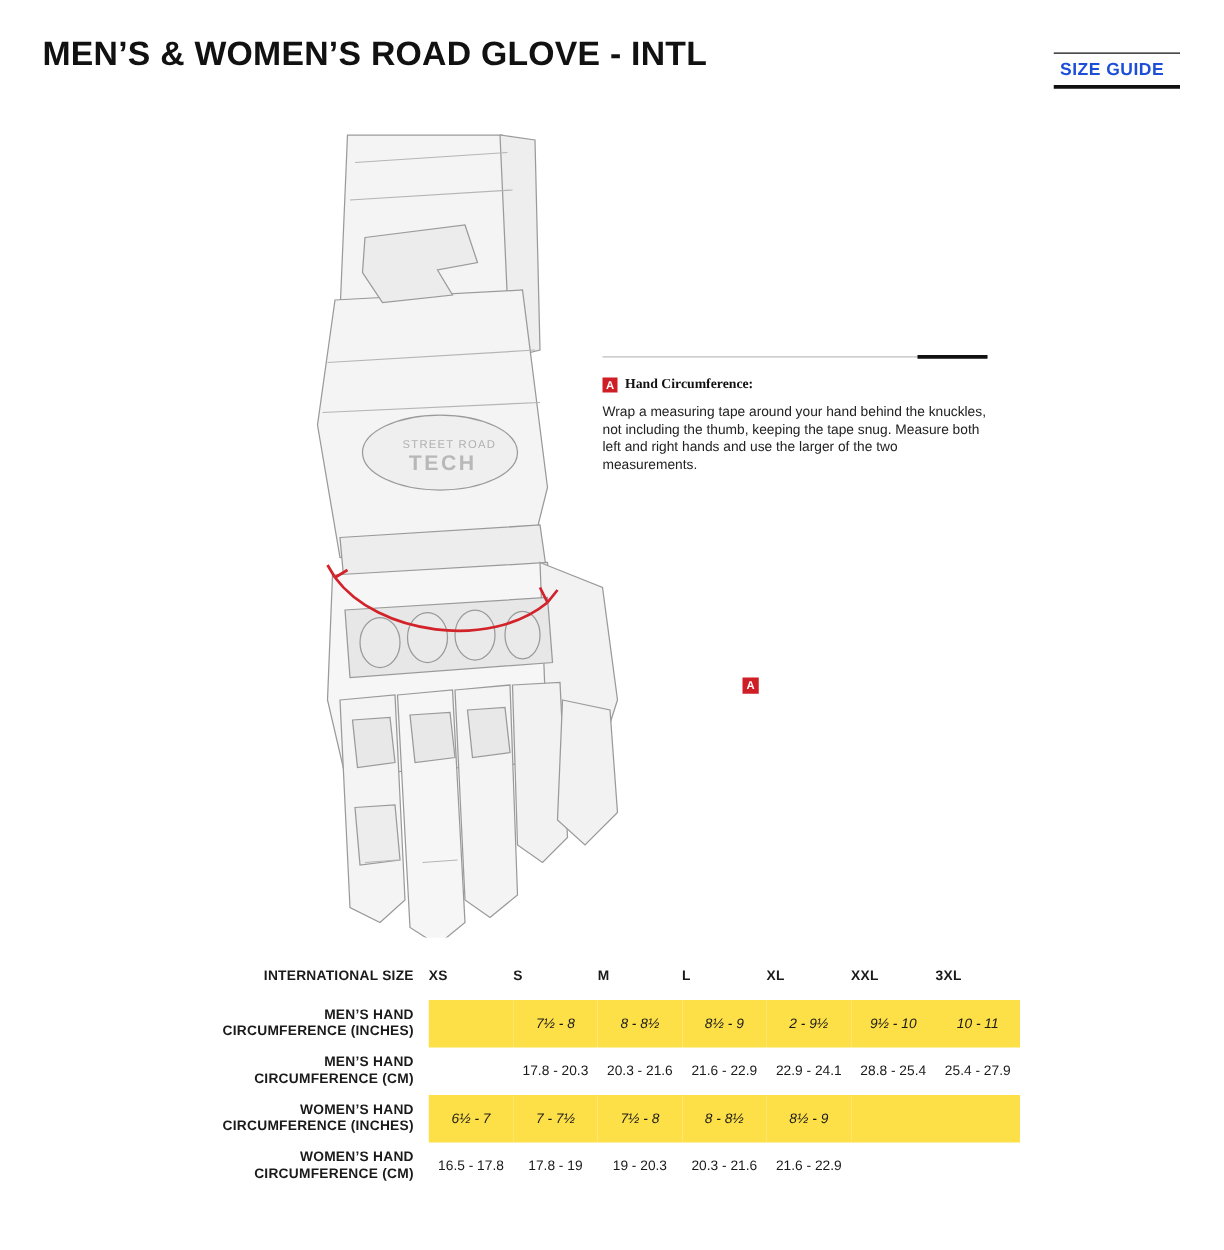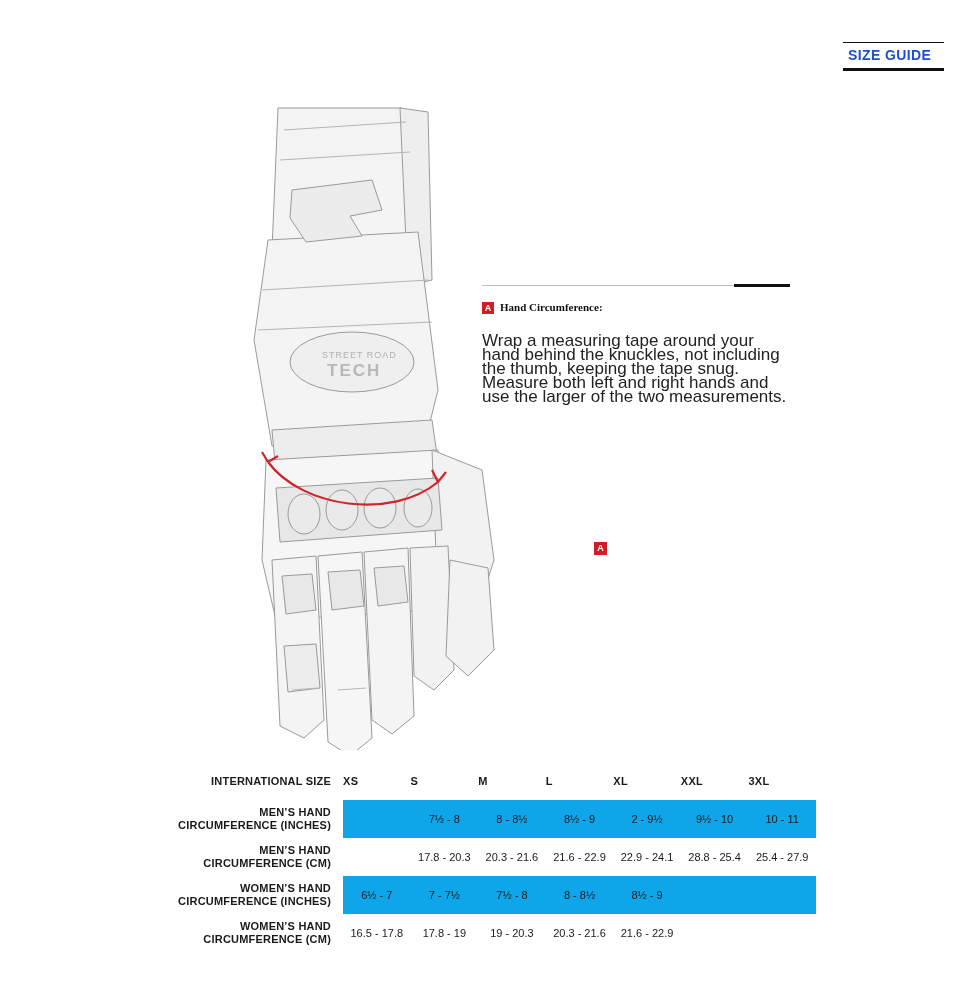--- a/index.html
+++ b/index.html
@@ -107,24 +107,24 @@
     flex: 0 0 auto;
     margin-top: 1px;
   }
   .howto-label {
     font-size: 11px;
     font-weight: bold;
     color: #111111;
     font-family: Liberation Serif, serif;
   }
   .howto-body {
-    font-size: 17px;
+    font-size: 11px;
     line-height: 14px;
     color: #222222;
-    margin-top: 20px;
+    margin-top: 9px;
     width: 308px;
   }
 
   
   .illustration {
     position: absolute;
     left: 232px;
     top: 90px;
     width: 300px;
     height: 660px;
@@ -175,30 +175,32 @@
     font-weight: bold;
     letter-spacing: 0.3px;
     text-align: left;
     height: 30px;
   }
   .cell {
     text-align: center;
   }
   tr.shaded td.cell,
   tr.shaded td.spacer {
-    background: #0ea5e9;
+    background: #fde047;
+    font-style: italic;
   }
   .hdr-row .rowhead {
     font-weight: bold;
   }
 </style>
 </head>
 <body>
 
 <div class="header">
+  <div class="header-title">MEN’S &amp; WOMEN’S ROAD GLOVE - INTL</div>
   <div class="header-rule-top"></div>
   <div class="size-guide">SIZE GUIDE</div>
   <div class="header-rule-bottom"></div>
 </div>
 
 <div class="illustration">
   <svg width="300" height="660" viewBox="0 0 300 660" xmlns="http://www.w3.org/2000/svg">
     <g fill="#f2f2f2" stroke="#9a9a9a" stroke-width="1">
 
       <path d="M46 18 L170 18 L182 150 L40 160 Z" fill="#f4f4f4"></path>

